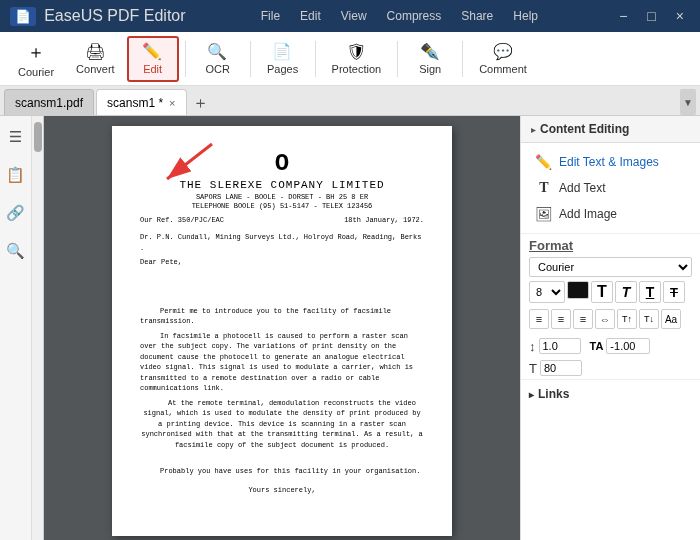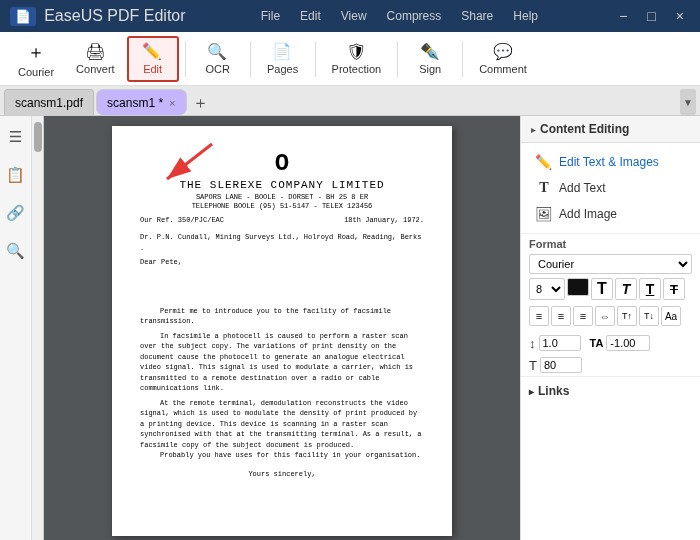--- a/index.html
+++ b/index.html
@@ -79,21 +79,21 @@
       align-items: center;
       gap: 6px;
       background: #d0d0d0;
       border: 1px solid #bbb;
       border-bottom: none;
       border-radius: 4px 4px 0 0;
       font-size: 12px;
       cursor: pointer;
       margin-right: 2px;
     }
-    .tab.active { background: #c4b5fd; border-color: #ccc; border-radius: 7px; }
+    .tab.active { background: #ffffff; border-color: #ccc; }
     .tab .close { font-size: 11px; color: #666; cursor: pointer; }
     .tab-add {
       width: 24px; height: 24px;
       display: flex; align-items: center; justify-content: center;
       cursor: pointer; font-size: 16px; color: #555;
       border-radius: 3px;
     }
 
     
     .main-area {
@@ -200,24 +200,25 @@
       font-size: 12px;
       color: #333;
     }
     .panel-item.active {
       color: #1565c0;
       font-weight: 500;
     }
     .panel-item-icon { font-size: 14px; width: 18px; text-align: center; }
 
     .format-label {
-      font-size: 11px;
+      font-size: 13px;
       font-weight: 600;
       color: #555;
       padding: 4px 8px 2px;
+      text-decoration: underline;
     }
     .format-row {
       display: flex;
       gap: 3px;
       padding: 2px 8px;
     }
     .format-select {
       font-size: 11px;
       padding: 2px 4px;
       border: 1px solid #ccc;
@@ -402,21 +403,21 @@
       <div class="pdf-ref-line">
         <span>Our Ref. 350/PJC/EAC</span>
         <span>18th January, 1972.</span>
       </div>
 
       <div class="pdf-body">
         <p style="margin-bottom:4px;">Dr. P.N. Cundall, Mining Surveys Ltd., Holroyd Road, Reading, Berks .</p>
         <p style="margin-bottom:4px;">Dear Pete,</p>
         <p style="margin-bottom:4px; text-indent: 20px; margin-top: 38px;">Permit me to introduce you to the facility of facsimile transmission.</p>
         <p style="margin-bottom:4px; text-indent: 20px;">In facsimile a photocell is caused to perform a raster scan over the subject copy. The variations of print density on the document cause the photocell to generate an analogue electrical video signal. This signal is used to modulate a carrier, which is transmitted to a remote destination over a radio or cable communications link.</p>
-        <p style="margin-bottom:0; text-indent: 20px;">At the remote terminal, demodulation reconstructs the video signal, which is used to modulate the density of print produced by a printing device. This device is scanning in a raster scan synchronised with that at the transmitting terminal. As a result, a facsimile copy of the subject document is produced.</p>
+        <p style="margin-bottom:16px; text-indent: 20px; text-align: center;">At the remote terminal, demodulation reconstructs the video signal, which is used to modulate the density of print produced by a printing device. This device is scanning in a raster scan synchronised with that at the transmitting terminal. As a result, a facsimile copy of the subject document is produced.</p>
         <p style="margin-bottom:4px; text-indent: 20px;">Probably you have uses for this facility in your organisation.</p>
         <p style="margin-top:8px; text-align:center;font-family:Liberation Mono, monospace;">Yours sincerely,</p>
       </div>
     </div>
   </div>
 
   <div class="right-panel">
     <div class="right-panel-header">
       <span class="chevron-icon">▸</span>
       <span class="right-panel-title">Content Editing</span>

